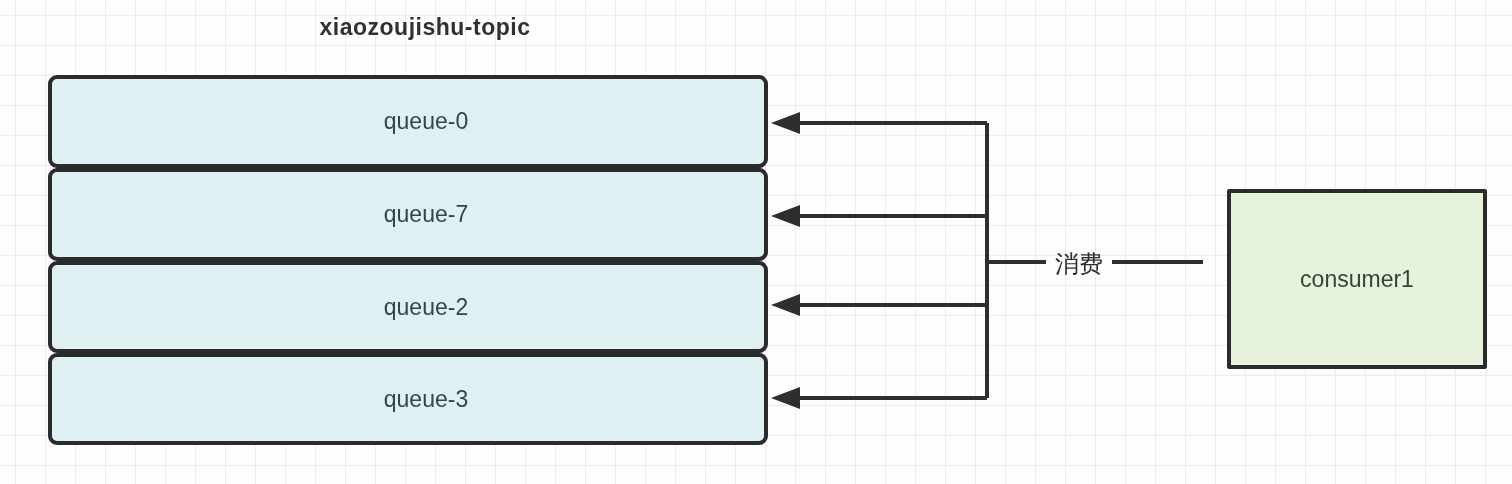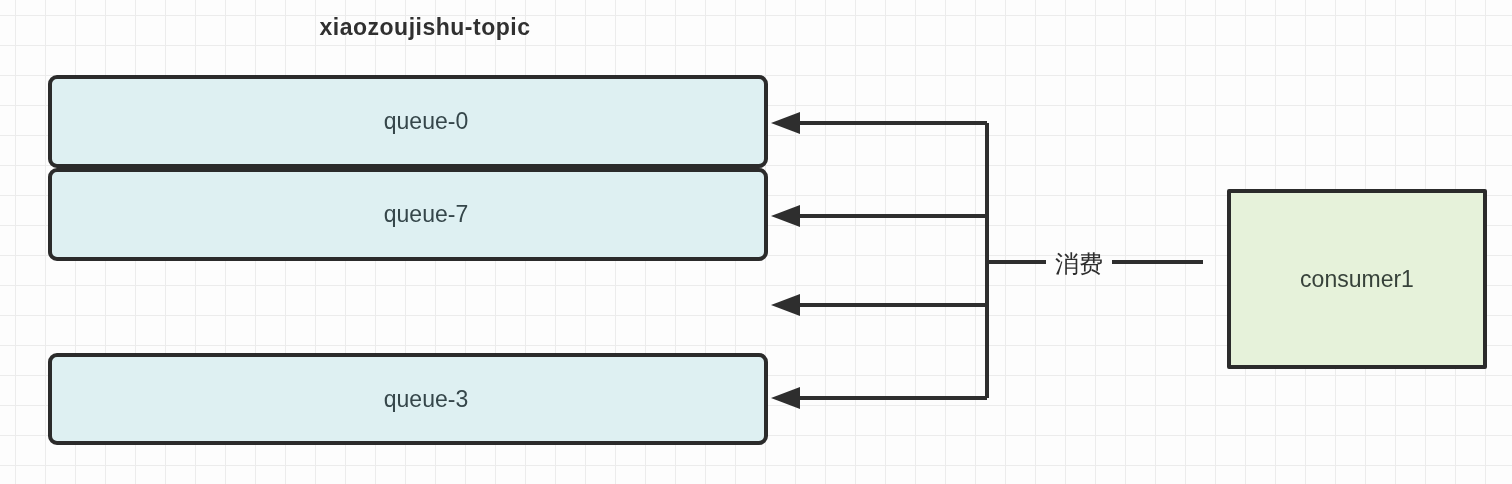--- a/index.html
+++ b/index.html
@@ -108,20 +108,23 @@
 <div class="canvas">
 
   <div class="diagram-title">xiaozoujishu-topic</div>
 
   <div class="queue-box q0">
     <span class="label">queue-0</span>
   </div>
   <div class="queue-box q1">
     <span class="label">queue-7</span>
   </div>
+  <div class="queue-box q2">
+    <span class="label">queue-2</span>
+  </div>
   <div class="queue-box q3">
     <span class="label">queue-3</span>
   </div>
 
   <div class="consumer-box">
     <span class="label">consumer1</span>
   </div>
 
   <svg class="edges-svg" viewBox="0 0 1512 484" xmlns="http://www.w3.org/2000/svg">
 

